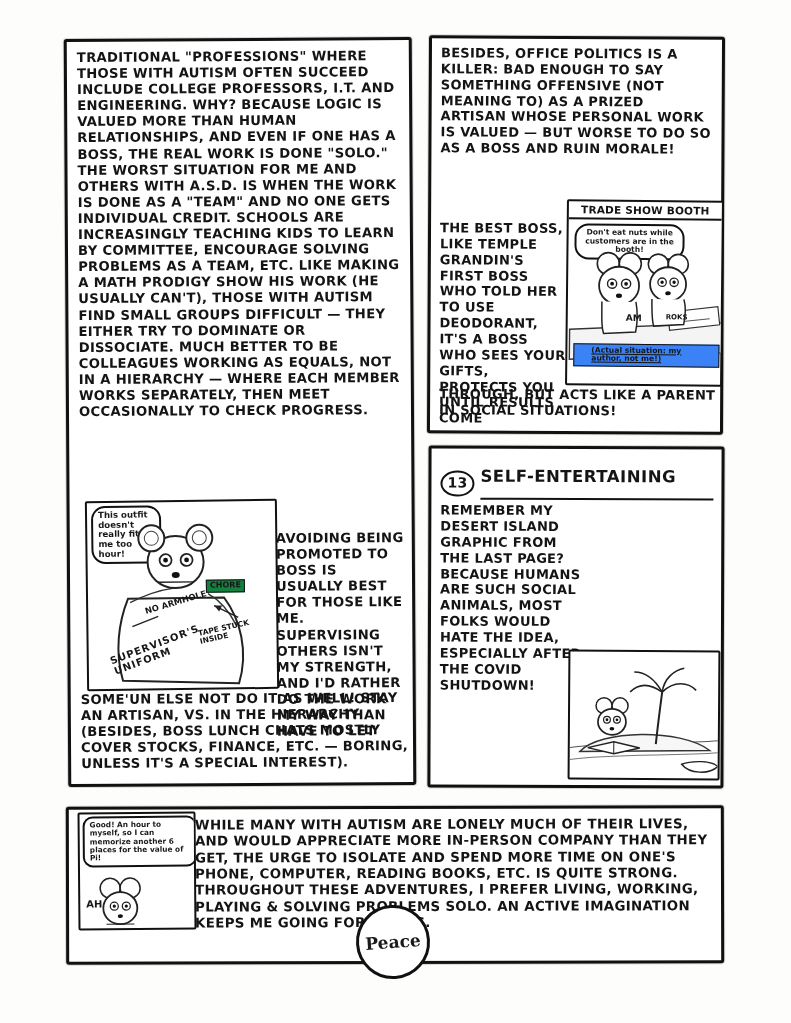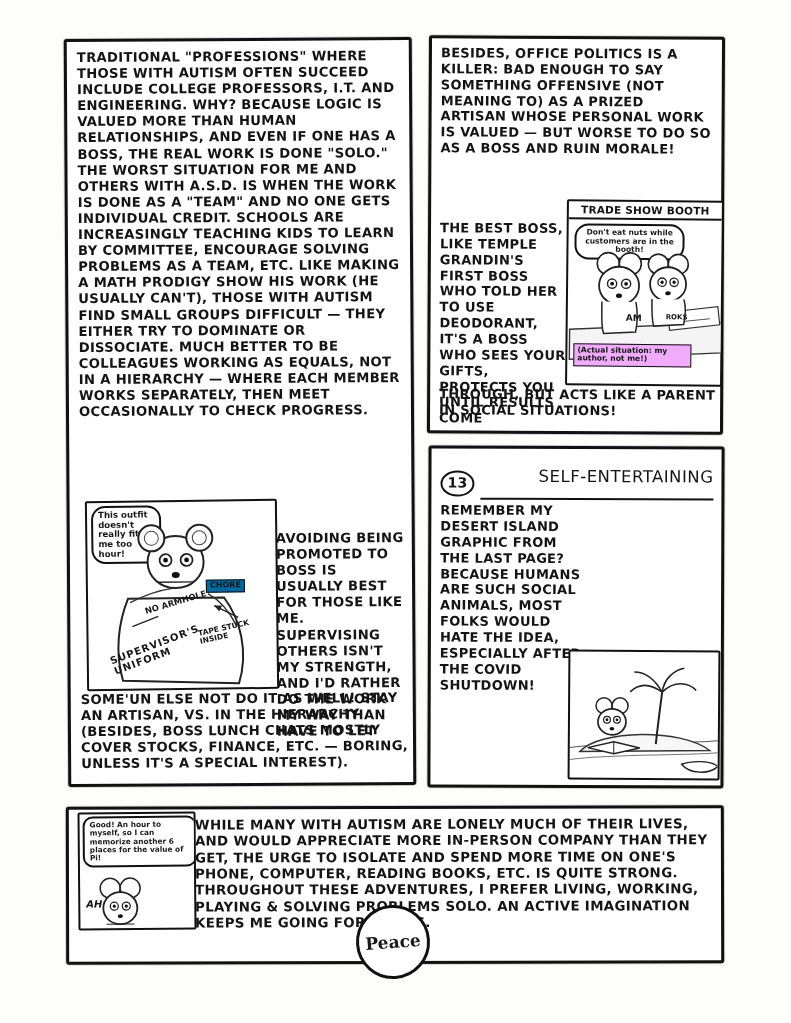--- a/index.html
+++ b/index.html
@@ -175,26 +175,25 @@
     justify-content: center;
     width: 30px;
     height: 22px;
     border: 2.5px solid #111;
     border-radius: 50%;
     font-size: 14px;
     font-weight: 700;
   }
   .heading-13 .h-label {
     font-size: 16.5px;
-    font-weight: 400;
+    font-weight: 700;
     letter-spacing: .5px;
     border-bottom: 2.5px solid #111;
     flex: 1;
     padding-bottom: 11px;
-    text-align: right;
   }
 
   
   #signature {
     position: absolute;
     left: 356px;
     top: 905px;
     width: 68px;
     height: 68px;
     border: 3px solid #111;
@@ -246,21 +245,21 @@
       <circle cx="78" cy="58" r="2.4" fill="#111"></circle>
       <circle cx="99" cy="58" r="2.4" fill="#111"></circle>
       <ellipse cx="88" cy="73" rx="4" ry="3" fill="#111"></ellipse>
       <path d="M70 80 L106 80" stroke="#222" stroke-width="1.4"></path>
 
       <path d="M150 116 L126 104" stroke="#222" stroke-width="1.4"></path>
       <path d="M126 104 l8 0 l-3 6 z" fill="#222"></path>
       <path d="M44 124 L70 114" stroke="#222" stroke-width="1.4"></path>
     </svg>
 
-    <div class="inset-caption" style="position:absolute; left:118px; top:78px; font-size:8px; border:1.5px solid #111; padding:1px 3px; background:#0369a1;">CHORE</div>
+    <div class="inset-caption" style="position:absolute; left:118px; top:78px; font-size:8px; border:1.5px solid #111; padding:1px 3px; background:#15803d;">CHORE</div>
     <div class="inset-caption" style="position:absolute; left:56px; top:96px; font-size:8.4px; transform:rotate(-16deg);">NO ARMHOLE</div>
     <div class="inset-caption" style="position:absolute; left:20px; top:132px; width:120px; font-size:10px; transform:rotate(-20deg); letter-spacing:1px;">SUPERVISOR'S UNIFORM</div>
     <div class="inset-caption" style="position:absolute; left:110px; top:122px; width:60px; font-size:7.6px; transform:rotate(-12deg);">TAPE STUCK INSIDE</div>
   </div>
 
   <div class="panel" id="panel-2">
     <div class="body handtext">
       <div class="text-block">BESIDES, OFFICE POLITICS IS A KILLER: BAD ENOUGH TO SAY SOMETHING OFFENSIVE (NOT MEANING TO) AS A PRIZED ARTISAN WHOSE PERSONAL WORK IS VALUED — BUT WORSE TO DO SO AS A BOSS AND RUIN MORALE!</div>
     </div>
     <div class="handtext" style="position:absolute; left:9px; top:182px; width:128px; font-size:13px;">THE BEST BOSS, LIKE TEMPLE GRANDIN'S FIRST BOSS WHO TOLD HER TO USE DEODORANT, IT'S A BOSS WHO SEES YOUR GIFTS, PROTECTS YOU UNTIL RESULTS COME</div>
@@ -293,21 +292,21 @@
       <circle cx="94" cy="80" r="4.2" fill="#fff" stroke="#222" stroke-width="1.3"></circle>
       <circle cx="106" cy="80" r="4.2" fill="#fff" stroke="#222" stroke-width="1.3"></circle>
       <circle cx="94" cy="80" r="1.7" fill="#111"></circle>
       <circle cx="106" cy="80" r="1.7" fill="#111"></circle>
       <ellipse cx="100" cy="91" rx="2.8" ry="2" fill="#111"></ellipse>
       <path d="M84 97 C84 112 84 118 86 124 L116 122 C118 112 118 104 116 97" fill="#fff" stroke="#222" stroke-width="1.5"></path>
     </svg>
 
     <div class="inset-caption" style="position:absolute; left:34px; top:112px; font-size:9px;margin-left:24px;">AM</div>
     <div class="inset-caption" style="position:absolute; left:98px; top:112px; font-size:7px;">ROKS</div>
-    <div class="inset-caption" style="position:absolute; left:6px; top:142px; width:110px; font-size:7.6px; border:1.6px solid #111; background:#f0abfc; padding:2px 3px; text-transform:none;">(Actual situation: my author, not me!)</div>
+    <div class="inset-caption" style="position:absolute; left:6px; top:142px; width:110px; font-size:7.6px; border:1.6px solid #111; background:#3b82f6; padding:2px 17px; text-transform:none;text-decoration:underline;">(Actual situation: my author, not me!)</div>
   </div>
 
   <div class="panel" id="panel-3">
     <div class="body handtext">
 
       <div class="heading-13">
         <span class="circle-num">13</span>
         <span class="h-label">SELF-ENTERTAINING</span>
       </div>
 
@@ -355,20 +354,20 @@
       <circle cx="30" cy="74" r="10" fill="#fff" stroke="#222" stroke-width="1.5"></circle>
       <circle cx="50" cy="74" r="10" fill="#fff" stroke="#222" stroke-width="1.5"></circle>
       <ellipse cx="40" cy="94" rx="17" ry="16" fill="#fff" stroke="#222" stroke-width="1.8"></ellipse>
       <circle cx="34" cy="92" r="4" fill="#fff" stroke="#222" stroke-width="1.3"></circle>
       <circle cx="46" cy="92" r="4" fill="#fff" stroke="#222" stroke-width="1.3"></circle>
       <circle cx="34" cy="92" r="1.6" fill="#111"></circle>
       <circle cx="46" cy="92" r="1.6" fill="#111"></circle>
       <ellipse cx="40" cy="102" rx="2.6" ry="1.9" fill="#111"></ellipse>
       <path d="M26 110 L54 110" stroke="#222" stroke-width="1.2"></path>
     </svg>
-    <div class="inset-caption" style="position:absolute; left:6px; top:84px; font-size:10px;font-style:italic;">AH</div>
+    <div class="inset-caption" style="position:absolute; left:6px; top:84px; font-size:10px;">AH</div>
   </div>
 
   <div id="signature">
     <span>Peace</span>
   </div>
 
 </div>
 
 </body></html>

